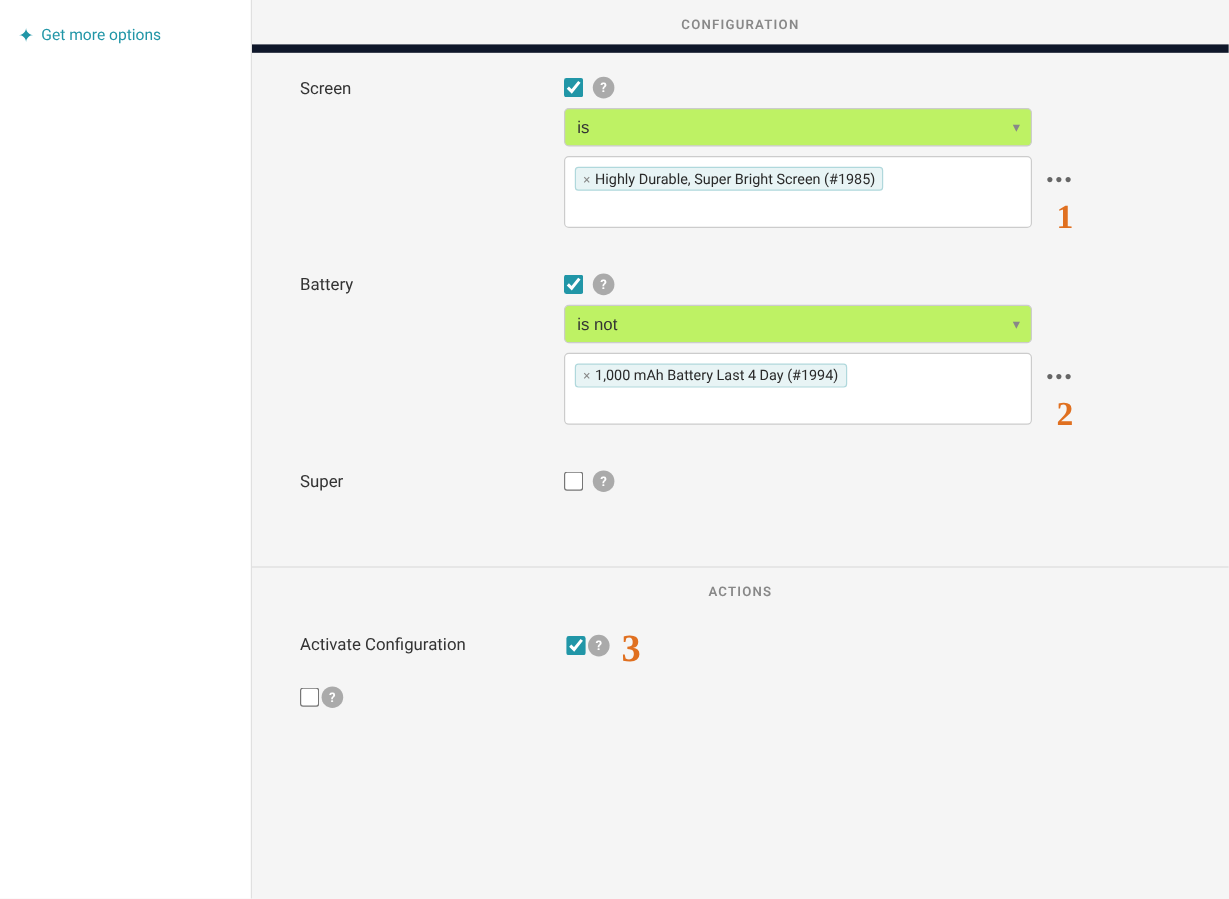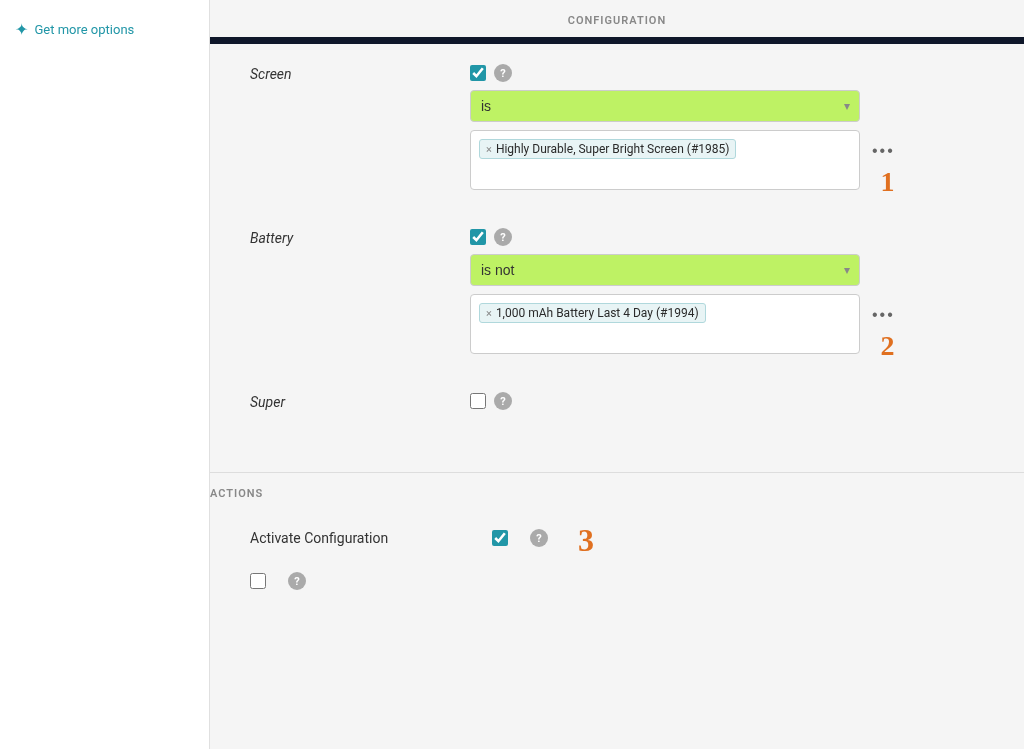--- a/index.html
+++ b/index.html
@@ -52,21 +52,20 @@
       align-items: flex-start;
       margin-bottom: 28px;
       padding-bottom: 4px;
     }
     .field-label {
       width: 220px;
       padding-top: 2px;
       font-size: 14px;
       color: #333;
       flex-shrink: 0;
-      font-style: italic;
     }
     .field-controls {
       flex: 1;
       display: flex;
       flex-direction: column;
       gap: 8px;
     }
     .field-inline {
       display: flex;
       align-items: center;
@@ -166,33 +165,34 @@
       font-weight: bold;
       margin-left: 8px;
       line-height: 1;
       margin-top: 4px;
     }
     .actions-section {
       border-top: 1px solid #ddd;
       margin-top: 10px;
     }
     .actions-header {
+      text-align: center;
       padding: 14px 0 10px;
       font-size: 11px;
       font-weight: 600;
       letter-spacing: 1px;
       color: #888;
     }
     .actions-body {
       padding: 10px 40px;
     }
     .action-row {
       display: flex;
       align-items: center;
-      gap: 22px;
+      gap: 2px;
       margin-bottom: 16px;
     }
     .action-label {
       width: 220px;
       font-size: 14px;
       color: #333;
       flex-shrink: 0;
     }
     .pin-icon {
       color: #2196a7;

